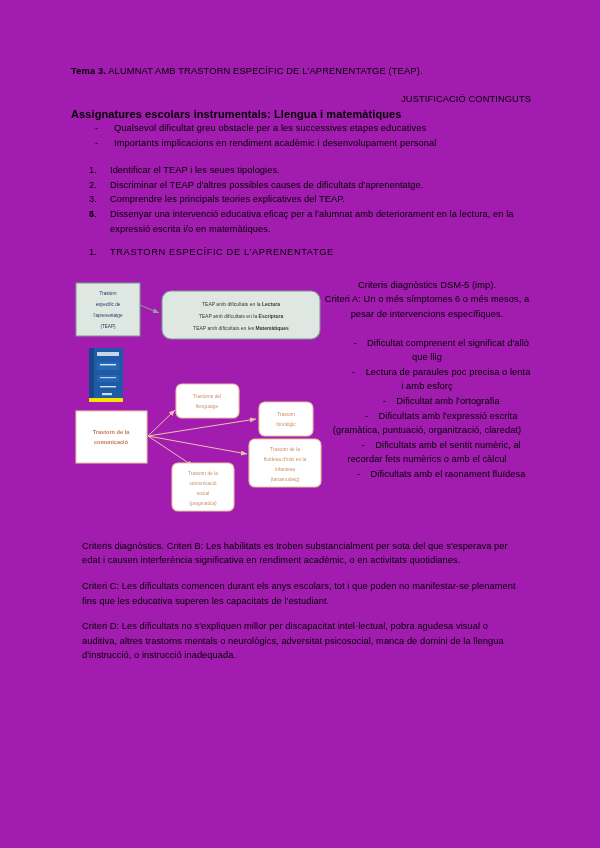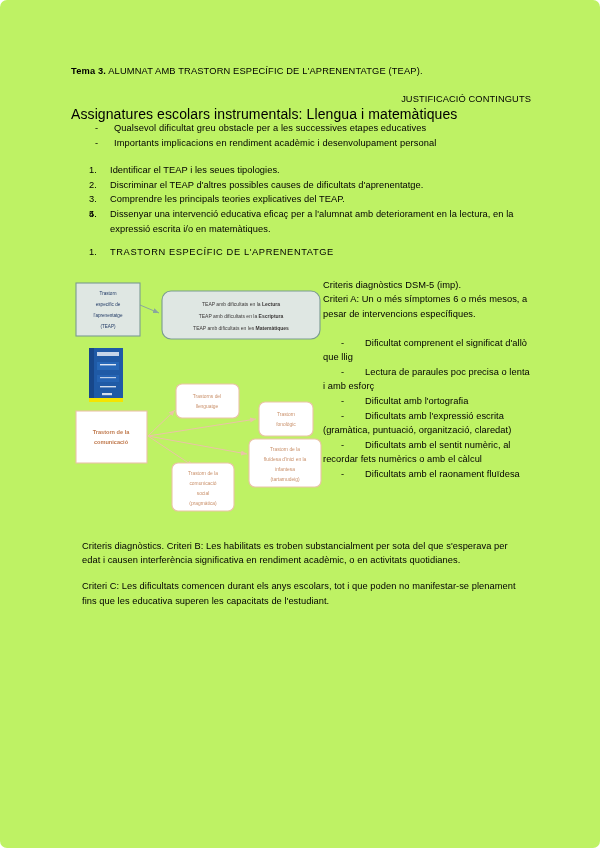--- a/index.html
+++ b/index.html
@@ -13,22 +13,21 @@
     position: relative;
     font-family: "Liberation Sans", sans-serif;
     color: #000000;
     overflow: hidden;
   }
   .page {
     position: absolute;
     left: 0; top: 0;
     width: 600px;
     height: 848px;
-    background: #bef264;
-    border-radius: 7px;
+    background: #a21caf;
   }
   .content {
     position: absolute;
     left: 71px;
     top: 64px;
     width: 460px;
   }
 
   
   .title {
@@ -40,24 +39,25 @@
   .title b { font-weight: bold; }
 
   .head {
     font-size: 9.3px;
     line-height: 14.5px;
     letter-spacing: 0.1px;
     margin: 0;
     text-align: right;
   }
   .para {
-    font-size: 14px;
+    font-size: 11px;
     line-height: 14.5px;
     letter-spacing: 0.1px;
     margin: 0;
+    font-weight: bold;
   }
   .spacer { height: 13px; }
   .spacer-sm { height: 9px; }
 
   ul.dash, ol.nums {
     margin: 0;
     padding: 0;
     list-style: none;
   }
   ul.dash li {
@@ -100,20 +100,21 @@
     top: 0;
     letter-spacing: 0;
   }
 
   
   .figure-row {
     position: relative;
     width: 460px;
     height: 250px;
     margin-top: 18px;
+    text-align: center;
   }
   .diagram {
     position: absolute;
     left: 0;
     top: 0;
     width: 258px;
     height: 250px;
   }
   .diagram svg { display: block; }
 
@@ -304,16 +305,17 @@
         <p class="bullet"><span class="dash-mark">-</span><span>Dificultat amb l'ortografia</span></p>
         <p class="bullet"><span class="dash-mark">-</span><span>Dificultats amb l'expressió escrita (gramàtica, puntuació, organització, claredat)</span></p>
         <p class="bullet"><span class="dash-mark">-</span><span>Dificultats amb el sentit numèric, al recordar fets numèrics o amb el càlcul</span></p>
         <p class="bullet"><span class="dash-mark">-</span><span>Dificultats amb el raonament fluïdesa</span></p>
       </div>
     </div>
 
     <div class="bottom">
       <p>Criteris diagnòstics. Criteri B: Les habilitats es troben substancialment per sota del que s'esperava per edat i causen interferència significativa en rendiment acadèmic, o en activitats quotidianes.</p>
       <p>Criteri C: Les dificultats comencen durant els anys escolars, tot i que poden no manifestar-se plenament fins que les educativa superen les capacitats de l'estudiant.</p>
+      <p>Criteri D: Les dificultats no s'expliquen millor per discapacitat intel·lectual, pobra agudesa visual o auditiva, altres trastorns mentals o neurològics, adversitat psicosocial, manca de domini de la llengua d'instrucció, o instrucció inadequada.</p>
     </div>
 
   </div>
 </div>
 
 </body></html>

